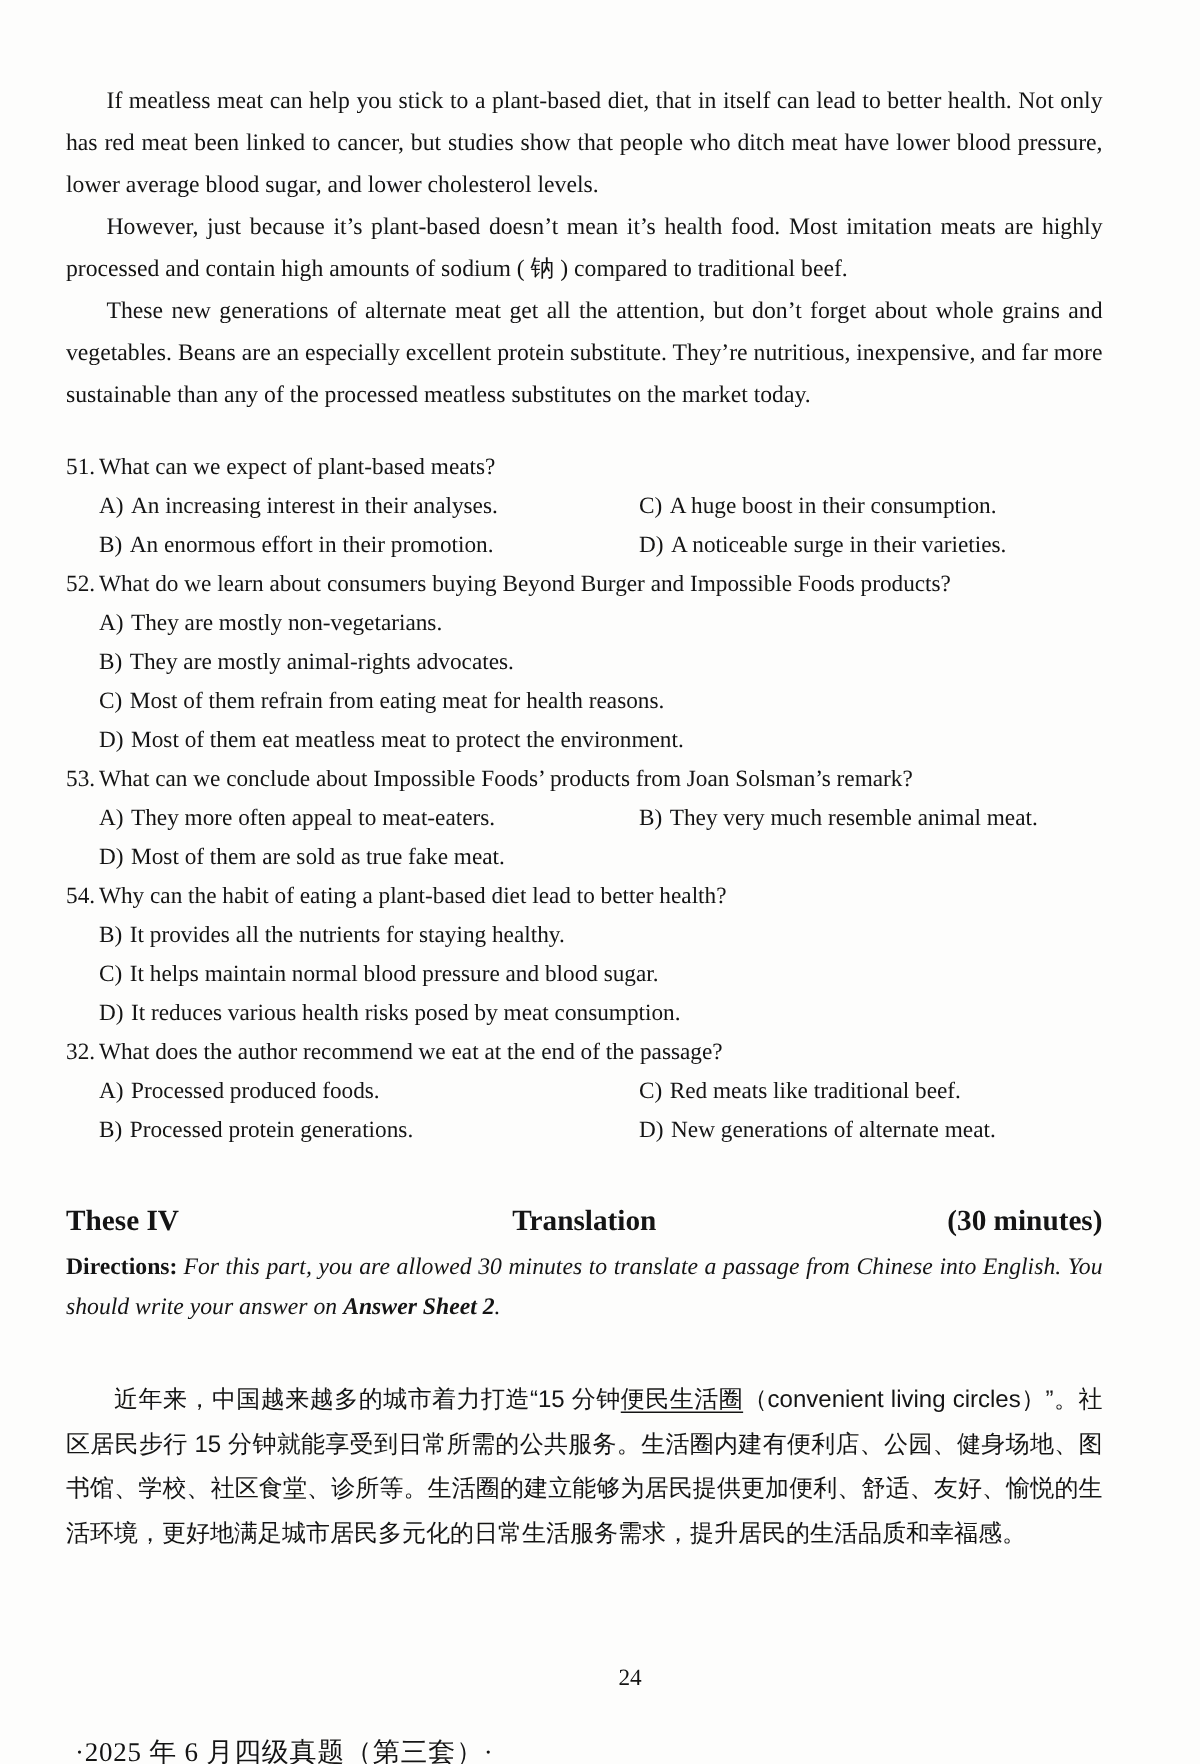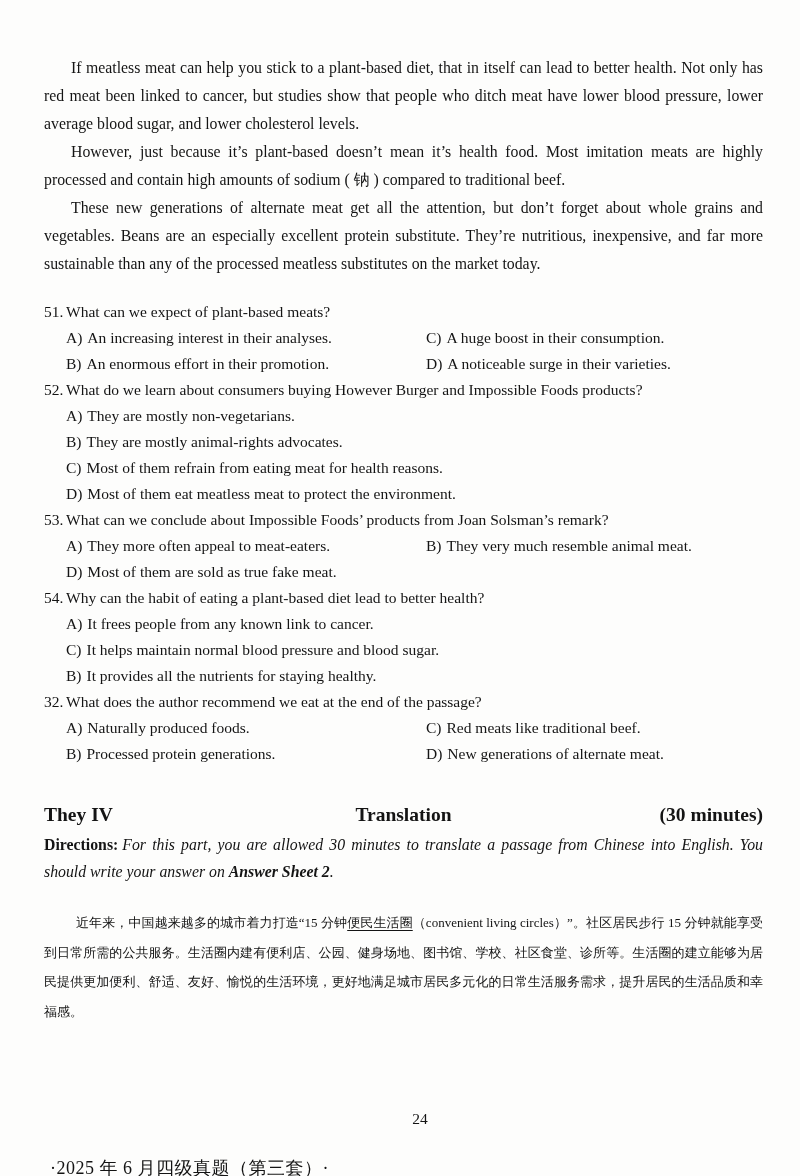--- a/index.html
+++ b/index.html
@@ -6,21 +6,21 @@
   html,body { background:#e9e9e9; }
   .page {
     width:800px; height:1176px;
     margin:0 auto;
     background:#fdfdfc;
     position:relative;
     font-family:"Liberation Serif", serif;
     color:#141414;
     overflow:hidden;
   }
-  .content { padding:54px 37px 0 44px; }
+  .content { padding:54px 65px 0 44px; }
 
   
   .para {
     text-align:justify;
     text-indent:27px;
     font-size:15.8px;
     line-height:28px;
   }
 
   
@@ -55,26 +55,26 @@
     text-align:justify;
     font-size:15.8px;
     line-height:27px;
   }
   .dir-label { font-weight:bold; margin-right:4px; }
   .dir-text { font-style:italic; }
   .dir-bold { font-style:italic; font-weight:bold;margin-top:12px; }
 
   
   .cn-para {
-    margin-top:23px;
+    margin-top:34px;
     text-align:justify;
     text-indent:32px;
-    font-size:13px;
+    font-size:16px;
     line-height:29.5px;
-    font-family:Liberation Serif, serif;
+    font-family:Liberation Sans, sans-serif;
   }
   .underline { text-decoration:underline; text-underline-offset:3px; }
 
   
   .footer-source {
     position:absolute;
     left:50px; top:1156px;
     font-size:18px;
     letter-spacing:0.5px;
   }
@@ -109,21 +109,21 @@
           <div class="opt"><span class="opt-label">A)</span><span>An increasing interest in their analyses.</span></div>
           <div class="opt"><span class="opt-label">C)</span><span>A huge boost in their consumption.</span></div>
           <div class="opt"><span class="opt-label">B)</span><span>An enormous effort in their promotion.</span></div>
           <div class="opt"><span class="opt-label">D)</span><span>A noticeable surge in their varieties.</span></div>
         </div>
       </div>
 
       <div class="question">
         <div class="q-line">
           <span class="q-num">52.</span>
-          <span class="q-text">What do we learn about consumers buying However Burger and Impossible Foods products?</span>
+          <span class="q-text">What do we learn about consumers buying Beyond Burger and Impossible Foods products?</span>
         </div>
         <div class="opts">
           <div class="opt"><span class="opt-label">A)</span><span>They are mostly non-vegetarians.</span></div>
           <div class="opt"><span class="opt-label">B)</span><span>They are mostly animal-rights advocates.</span></div>
           <div class="opt"><span class="opt-label">C)</span><span>Most of them refrain from eating meat for health reasons.</span></div>
           <div class="opt"><span class="opt-label">D)</span><span>Most of them eat meatless meat to protect the environment.</span></div>
         </div>
       </div>
 
       <div class="question">
@@ -137,43 +137,43 @@
           <div class="opt"><span class="opt-label">D)</span><span>Most of them are sold as true fake meat.</span></div>
         </div>
       </div>
 
       <div class="question">
         <div class="q-line">
           <span class="q-num">54.</span>
           <span class="q-text">Why can the habit of eating a plant-based diet lead to better health?</span>
         </div>
         <div class="opts">
-          <div class="opt"><span class="opt-label">A)</span><span>It frees people from any known link to cancer.</span></div>
+          <div class="opt"><span class="opt-label">B)</span><span>It provides all the nutrients for staying healthy.</span></div>
           <div class="opt"><span class="opt-label">C)</span><span>It helps maintain normal blood pressure and blood sugar.</span></div>
-          <div class="opt"><span class="opt-label">B)</span><span>It provides all the nutrients for staying healthy.</span></div>
+          <div class="opt"><span class="opt-label">D)</span><span>It reduces various health risks posed by meat consumption.</span></div>
         </div>
       </div>
 
       <div class="question">
         <div class="q-line">
           <span class="q-num">32.</span>
           <span class="q-text">What does the author recommend we eat at the end of the passage?</span>
         </div>
         <div class="opts opts-two">
-          <div class="opt"><span class="opt-label">A)</span><span>Naturally produced foods.</span></div>
+          <div class="opt"><span class="opt-label">A)</span><span>Processed produced foods.</span></div>
           <div class="opt"><span class="opt-label">C)</span><span>Red meats like traditional beef.</span></div>
           <div class="opt"><span class="opt-label">B)</span><span>Processed protein generations.</span></div>
           <div class="opt"><span class="opt-label">D)</span><span>New generations of alternate meat.</span></div>
         </div>
       </div>
 
     </div>
 
     <div class="part-head">
-      <span class="ph-left">They IV</span>
+      <span class="ph-left">These IV</span>
       <span class="ph-center">Translation</span>
       <span class="ph-right">(30 minutes)</span>
     </div>
 
     <p class="directions">
       <span class="dir-label">Directions:</span><span class="dir-text">For this part, you are allowed 30 minutes to translate a passage from Chinese into English. You should write your answer on </span><span class="dir-bold">Answer Sheet 2</span><span class="dir-text">.</span>
     </p>
 
     <p class="cn-para">
       <span>近年来，中国越来越多的城市着力打造“15 分钟</span><span class="underline">便民生活圈</span><span>（convenient living circles）”。社区居民步行 15 分钟就能享受到日常所需的公共服务。生活圈内建有便利店、公园、健身场地、图书馆、学校、社区食堂、诊所等。生活圈的建立能够为居民提供更加便利、舒适、友好、愉悦的生活环境，更好地满足城市居民多元化的日常生活服务需求，提升居民的生活品质和幸福感。</span>

